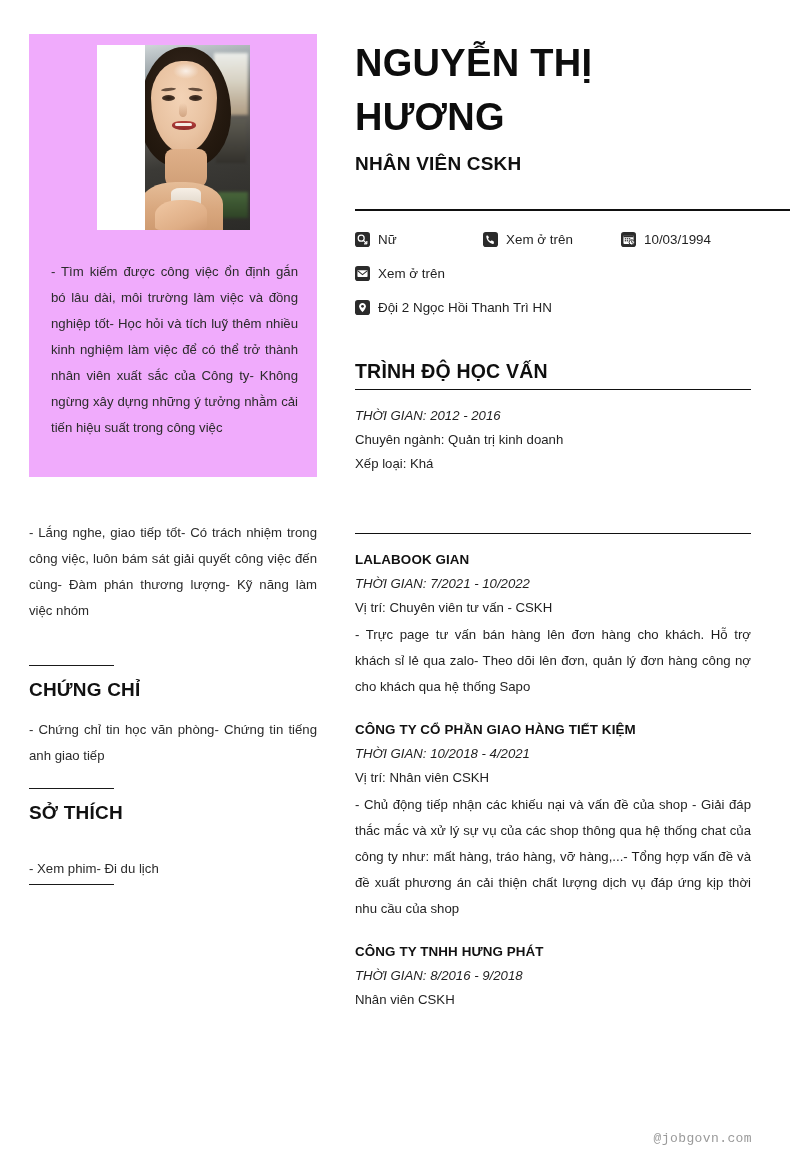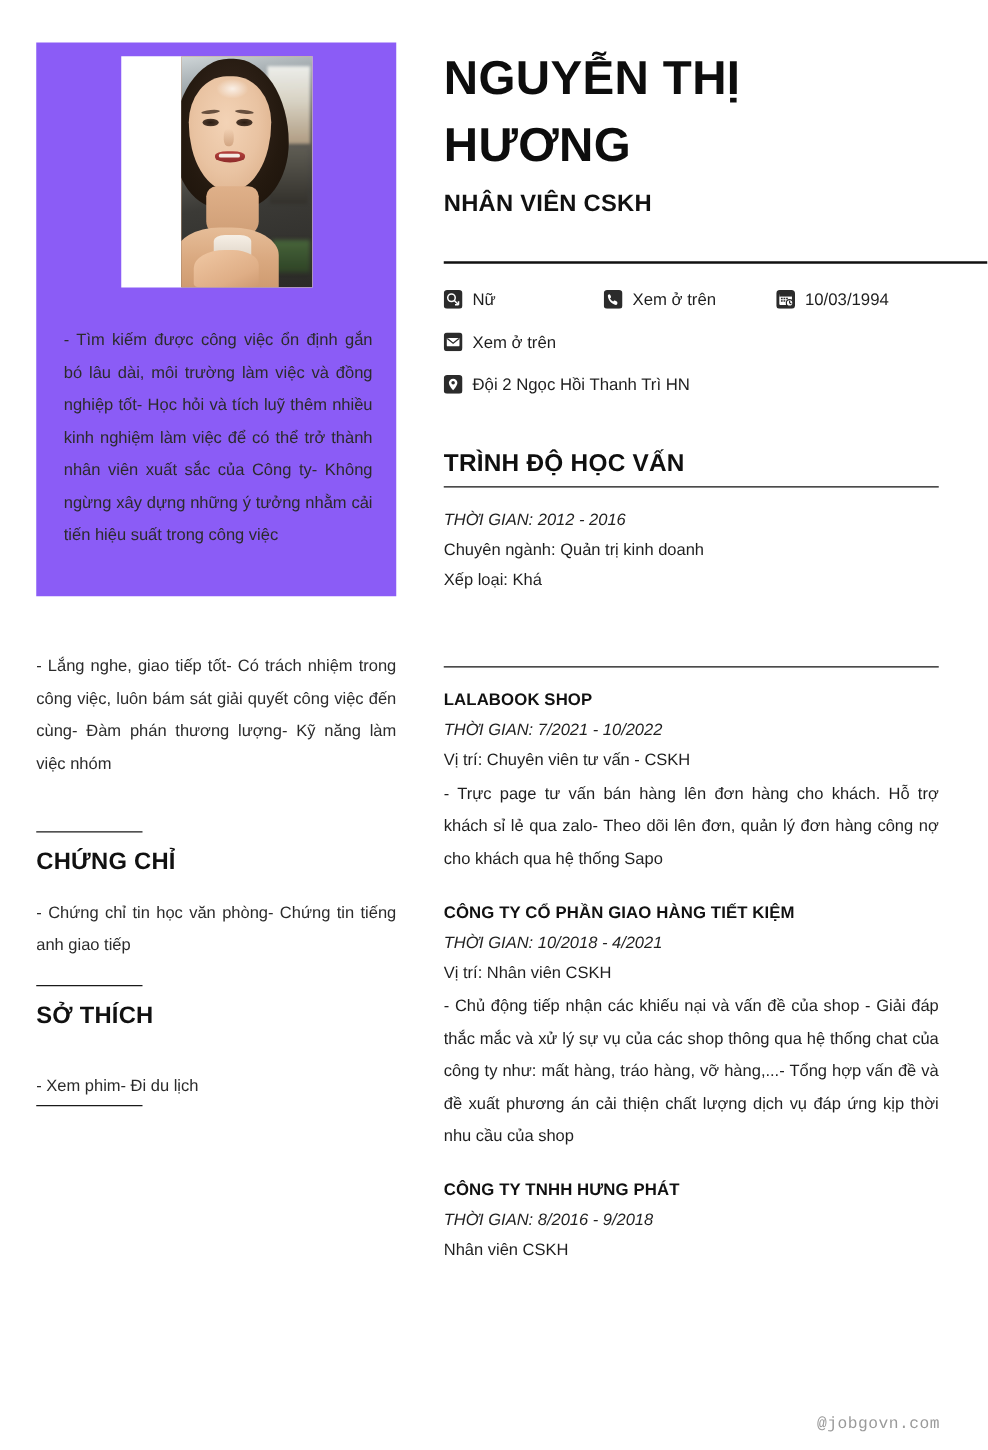--- a/index.html
+++ b/index.html
@@ -21,21 +21,21 @@
   .sidebar {
     position: absolute;
     left: 29px;
     top: 34px;
     width: 288px;
   }
 
   .photo-box {
     width: 288px;
     height: 443px;
-    background: #8b5cf6;
+    background: #f0abfc;
     position: relative;
   }
   .photo-frame {
     position: absolute;
     left: 68px;
     top: 11px;
     width: 153px;
     height: 185px;
     background: #ffffff;
     overflow: hidden;
@@ -468,21 +468,21 @@
       <p class="entry-time">THỜI GIAN: 2012 - 2016</p>
       <p class="entry-line">Chuyên ngành: Quản trị kinh doanh</p>
       <p class="entry-line">Xếp loại: Khá</p>
     </div>
   </div>
 
   <div class="sec" style="top:533px;">
     <div class="sec-rule"></div>
 
     <div class="entry" style="margin-bottom:18px;">
-      <p class="entry-org">LALABOOK SHOP</p>
+      <p class="entry-org">LALABOOK GIAN</p>
       <p class="entry-time">THỜI GIAN: 7/2021 - 10/2022</p>
       <p class="entry-line">Vị trí: Chuyên viên tư vấn -  CSKH</p>
       <p class="entry-desc">- Trực page tư vấn bán hàng lên đơn hàng cho khách. Hỗ trợ khách sỉ lẻ qua zalo- Theo dõi lên đơn, quản lý đơn hàng công nợ cho khách qua hệ thống Sapo</p>
     </div>
 
     <div class="entry" style="margin-bottom:18px;">
       <p class="entry-org">CÔNG TY CỔ PHẦN GIAO HÀNG TIẾT KIỆM</p>
       <p class="entry-time">THỜI GIAN: 10/2018 - 4/2021</p>
       <p class="entry-line">Vị trí: Nhân viên CSKH</p>
       <p class="entry-desc">- Chủ động tiếp nhận các khiếu nại và vấn đề của shop - Giải đáp thắc mắc và xử lý sự vụ của các shop thông qua hệ thống chat của công ty như: mất hàng, tráo hàng, vỡ hàng,...- Tổng hợp vấn đề và đề xuất phương án cải thiện chất lượng dịch vụ đáp ứng kịp thời nhu cầu của shop</p>

